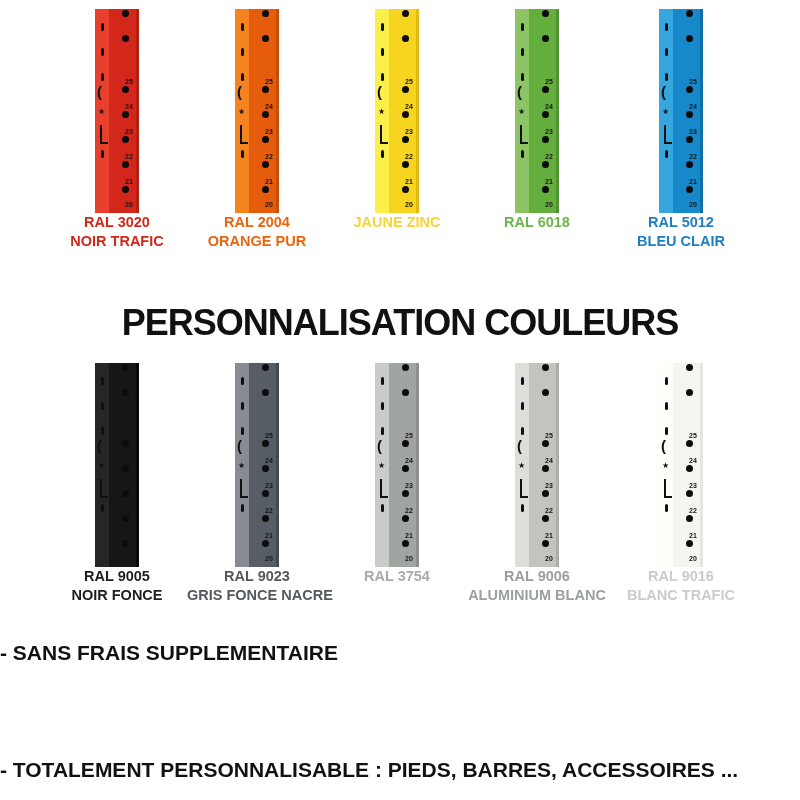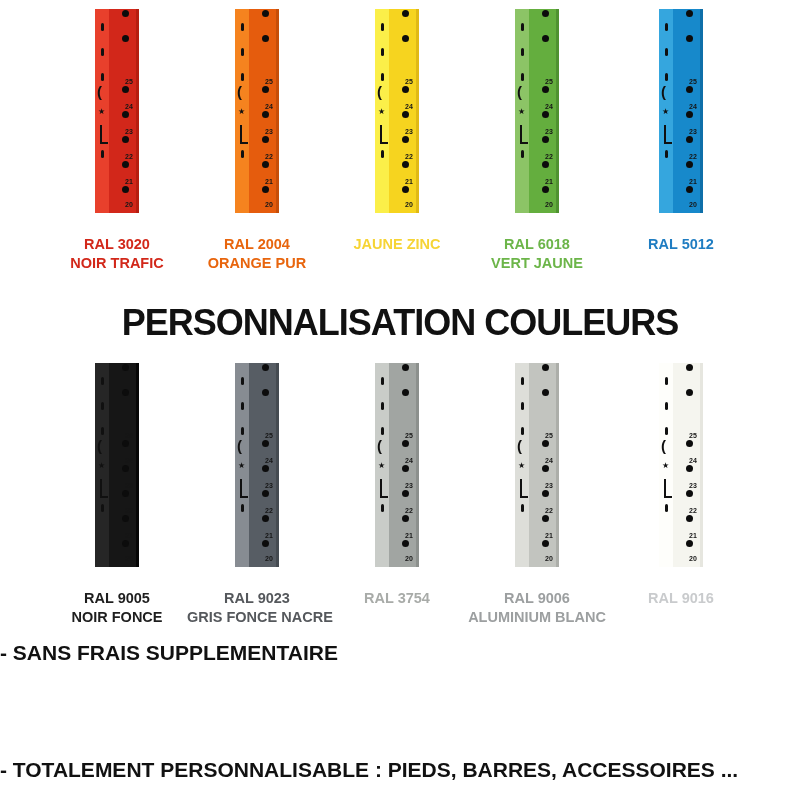--- a/index.html
+++ b/index.html
@@ -22,21 +22,21 @@
   .num{position:absolute;left:16px;font-size:7px;font-weight:bold;color:#161616;line-height:8px;font-style:normal;}
   .n0{top:69px}.n1{top:94px}.n2{top:119px}.n3{top:144px}.n4{top:169px}.n5{top:192px}
   .slot{position:absolute;left:6px;width:3px;height:8px;border-radius:2px;background:#101010;}
   .s1{top:14px}.s2{top:39px}.s3{top:64px}.s4{top:141px}
   .paren{position:absolute;left:2px;top:75px;font-size:15px;line-height:16px;color:#101010;font-weight:600;}
   .star{position:absolute;left:3px;top:99px;font-size:8px;line-height:8px;color:#101010;}
   .lbr{position:absolute;left:5px;top:116px;width:6px;height:17px;
        border-left:2px solid #101010;border-bottom:2px solid #101010;}
 
   
-  .label{margin-top:22px;font-weight:bold;font-size:14.5px;line-height:19px;
+  .label{margin-top:0;font-weight:bold;font-size:14.5px;line-height:19px;
          color:var(--label);white-space:nowrap;}
 
   
   .heading{position:absolute;top:302px;left:0;width:100%;margin:0;text-align:center;
            font-size:36px;line-height:42px;font-weight:bold;letter-spacing:-1px;color:#111111;}
   .bullet{position:absolute;left:0;width:100%;text-align:left;font-size:21px;line-height:26px;
           font-weight:bold;color:#111111;white-space:nowrap;}
   .b0{top:640px}.b1{top:700px}.b2{top:757px}
 </style>
 </head>
@@ -169,21 +169,20 @@
       <em class="num n1">24</em>
       <em class="num n2">23</em>
       <em class="num n3">22</em>
       <em class="num n4">21</em>
       <em class="num n5">20</em>
     </div>
   </div>
 </div>
     <div class="label">
       <div>RAL 6018</div>
-      <div>VERT JAUNE</div>
     </div>
   </div>
   <div class="cell row1 c5" style="--side: #35A6DE; --front: #1789CB; --edge: #0E6FA9; --label: #1F7DC2;">
     <div>
   <div class="post">
     <div class="post-side">
       <i class="slot s1"></i>
       <i class="slot s2"></i>
       <i class="slot s3"></i>
       <span class="paren">(</span>
@@ -203,20 +202,21 @@
       <em class="num n1">24</em>
       <em class="num n2">23</em>
       <em class="num n3">22</em>
       <em class="num n4">21</em>
       <em class="num n5">20</em>
     </div>
   </div>
 </div>
     <div class="label">
       <div>RAL 5012</div>
+      <div>BLEU CLAIR</div>
     </div>
   </div>
 
   <h1 class="heading">PERSONNALISATION COULEURS</h1>
 
   <div class="cell row2 c1" style="--side: #262626; --front: #161616; --edge: #060606; --label: #1E1E1E;">
     <div>
   <div class="post">
     <div class="post-side">
       <i class="slot s1"></i>
@@ -374,19 +374,20 @@
       <em class="num n1">24</em>
       <em class="num n2">23</em>
       <em class="num n3">22</em>
       <em class="num n4">21</em>
       <em class="num n5">20</em>
     </div>
   </div>
 </div>
     <div class="label">
       <div>RAL 9016</div>
+      <div>BLANC TRAFIC</div>
     </div>
   </div>
 
   <div class="bullet b0">- SANS FRAIS SUPPLEMENTAIRE</div>
   <div class="bullet b2">- TOTALEMENT PERSONNALISABLE : PIEDS, BARRES, ACCESSOIRES ...</div>
 
 </div>
 
 </body></html>

